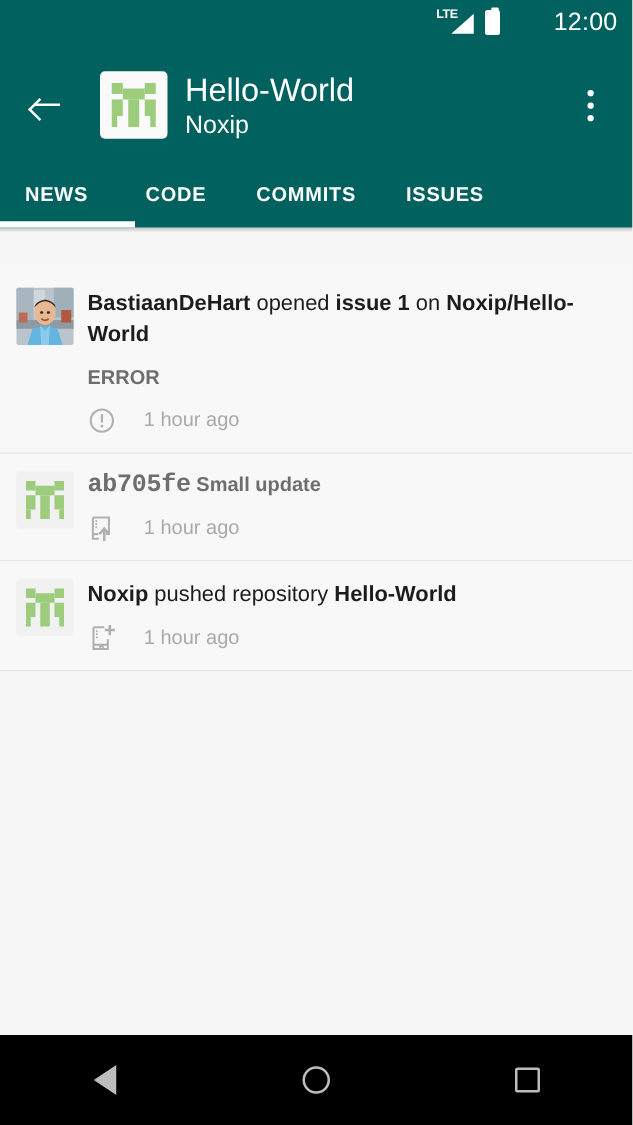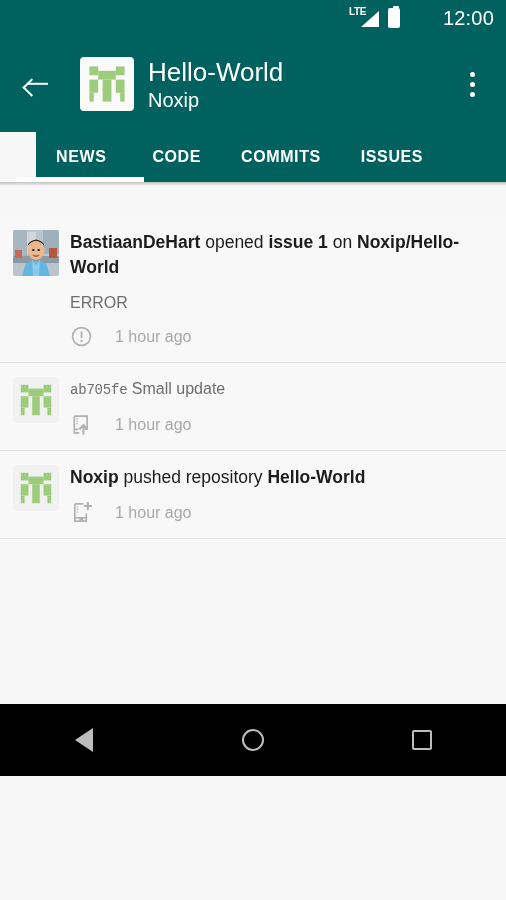--- a/index.html
+++ b/index.html
@@ -2,21 +2,21 @@
 <html><head>
 <meta charset="utf-8">
 <style>
   * { margin:0; padding:0; box-sizing:border-box; }
   html, body {
     width:506px; height:900px;
     font-family:"Liberation Sans", sans-serif;
     background:#f7f7f7;
     overflow:hidden;
   }
-  #screen { width:506px; height:776px; position:relative; display:flex; flex-direction:column; }
+  #screen { width:506px; height:900px; position:relative; display:flex; flex-direction:column; }
 
   
   .statusbar {
     height:36px; background:#00615e; flex:0 0 36px;
     display:flex; align-items:center; justify-content:flex-end;
     padding-right:12px; gap:9px;
   }
   .sb-signal { position:relative; width:30px; height:22px; }
   .lte-label { position:absolute; left:0; top:-1px; font-size:10px; font-weight:bold; color:#fff; letter-spacing:-.3px; }
   .tri { position:absolute; right:0; bottom:2px; width:0; height:0;
@@ -42,21 +42,21 @@
     background:#fafafa; padding:5px; display:block;
   }
   .titles { margin-left:14px; flex:1 1 auto; min-width:0; }
   .app-title { color:#fff; font-size:26px; line-height:30px; font-weight:400; white-space:nowrap; }
   .app-subtitle { color:#fff; font-size:20px; line-height:24px; font-weight:400; margin-top:1px; }
   .overflow { width:40px; height:44px; flex:0 0 40px; display:flex; flex-direction:column;
               align-items:center; justify-content:center; gap:5px; cursor:pointer; }
   .overflow span { width:5px; height:5px; border-radius:50%; background:#fff; display:block; }
 
   
-  .tabs { background:#00615e; flex:0 0 50px; display:flex; align-items:stretch; padding-left:0; position:relative;margin-left:36px; }
+  .tabs { background:#00615e; flex:0 0 50px; display:flex; align-items:stretch; padding-left:0; position:relative; }
   .tab {
     color:#fff; font-size:16px; font-weight:bold; letter-spacing:.6px;
     display:flex; align-items:center; padding:0 20px; cursor:pointer;
     position:relative; white-space:nowrap;
   }
   .tab:first-child { padding-left:20px; padding-right:26px; }
   .tab.active::after {
     content:""; position:absolute; left:-20px; right:-12px; bottom:0; height:5px; background:#fff;
   }
   .shadowline { flex:0 0 4px; background:linear-gradient(to bottom, rgba(0,0,0,.22), rgba(0,0,0,0)); }
@@ -65,22 +65,22 @@
   .feed { flex:1 1 auto; background:#f7f7f7; overflow:hidden;margin-top:30px; }
   .card { background:#f8f8f8; border-bottom:1px solid #e4e4e4; padding:14px 16px 14px 13px; display:flex; }
   .card-icon { flex:0 0 46px; width:46px; margin-right:11px; }
   .ident { width:46px; height:46px; border-radius:3px; background:#f1f1f1; padding:4px; display:block; }
   .photo-avatar {
     width:46px; height:46px; border-radius:2px; display:block; overflow:hidden;
   }
   .card-body { flex:1 1 auto; min-width:0; }
   .headline { font-size:17.5px; line-height:25px; color:#1c1c1c; font-weight:400; word-wrap:break-word; }
   .headline b { font-weight:bold; }
-  .body-text { font-size:16px; line-height:23px; color:#6e6e6e; margin-top:11px; }
-  .mono { font-family:"Liberation Mono", monospace; font-size:14px; letter-spacing:-0.2px; }
+  .body-text { font-size:16px; line-height:23px; color:#6e6e6e; margin-top:11px;font-weight:bold; }
+  .mono { font-family:"Liberation Mono", monospace; font-size:20px; letter-spacing:-0.2px; }
   .meta { display:flex; align-items:center; margin-top:11px; gap:22px; }
   .meta-icon { width:23px; height:23px; flex:0 0 23px; display:block; }
   .meta-text { font-size:16px; color:#a9a9a9; }
 
   
   .navbar { flex:0 0 72px; background:#000; display:flex; align-items:center; justify-content:space-around; }
   .nav-btn { width:60px; height:60px; display:flex; align-items:center; justify-content:center; cursor:pointer; }
   .nav-back { width:0; height:0; border-style:solid; border-width:12px 18px 12px 0;
               border-color:transparent #bdbdbd transparent transparent; }
   .nav-home { width:22px; height:22px; border:2.2px solid #bdbdbd; border-radius:50%; }

